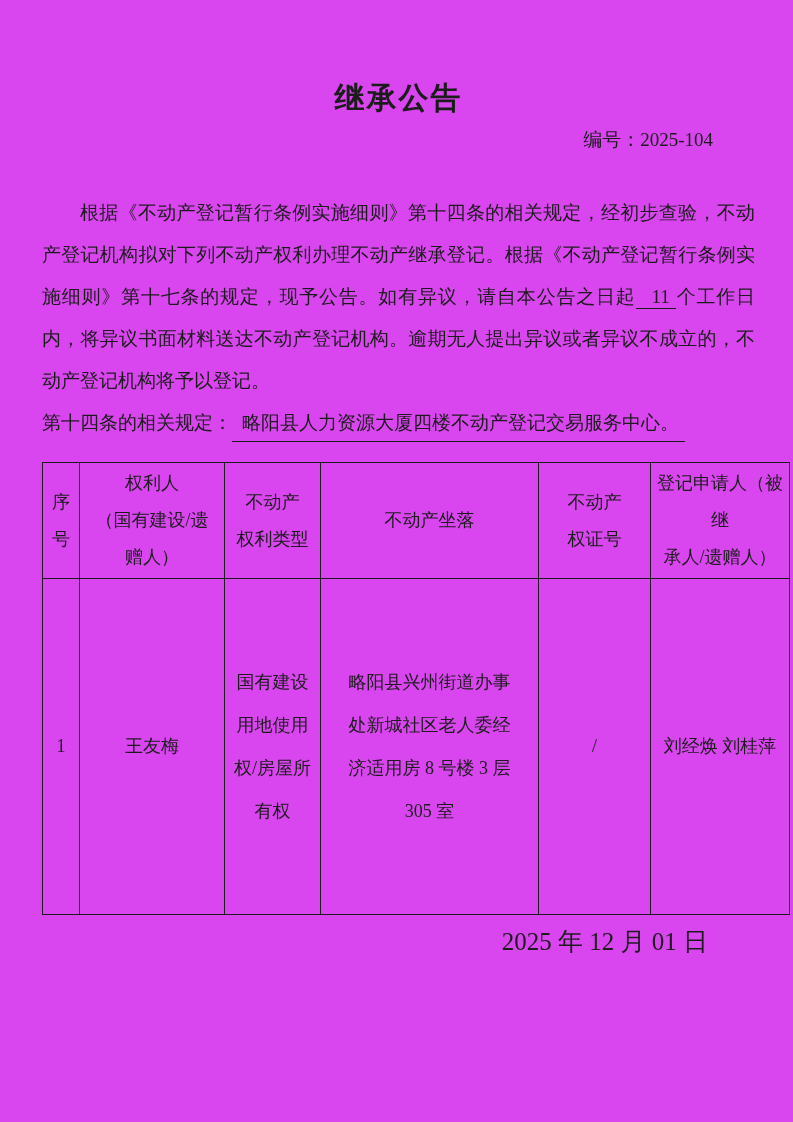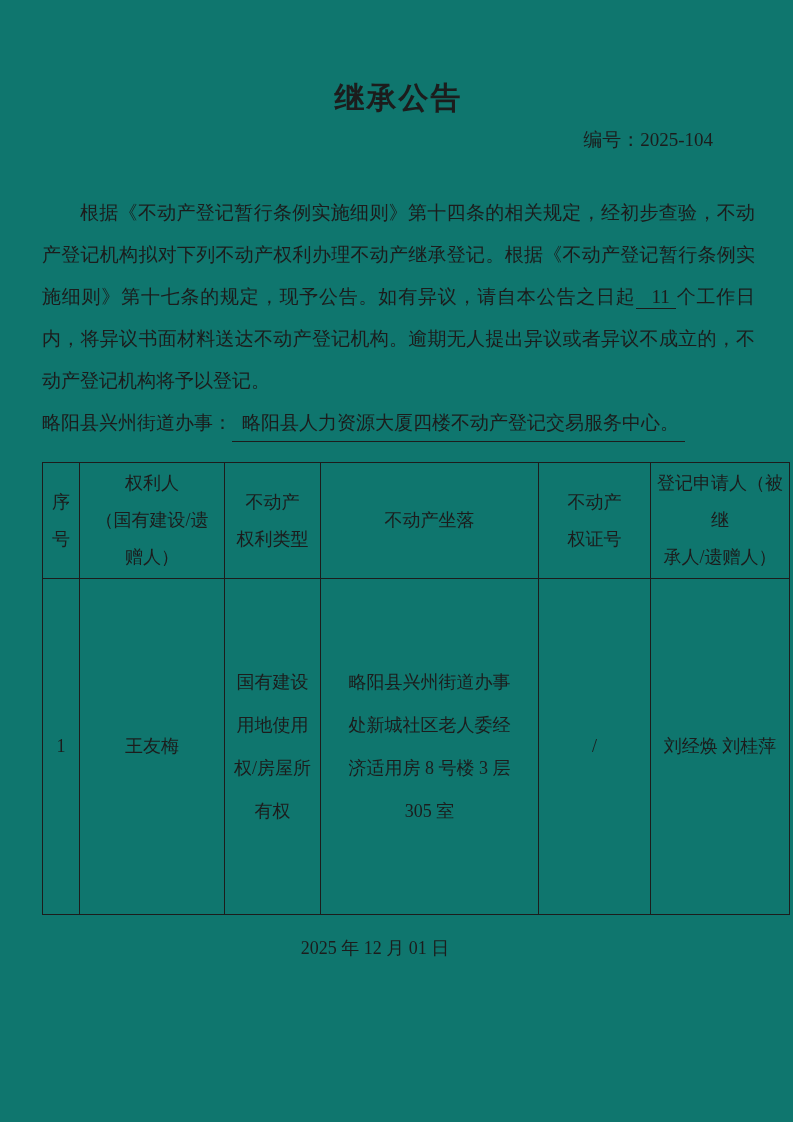--- a/index.html
+++ b/index.html
@@ -1,21 +1,21 @@
 <!DOCTYPE html>
 <html><head>
 <meta charset="utf-8">
 <style>
   * { margin: 0; padding: 0; box-sizing: border-box; }
   html, body { background: #9e9e9e; }
   .page {
     width: 793px;
     height: 1122px;
     margin: 0 auto;
-    background: #0f766e;
+    background: #d946ef;
     color: #1c1c1c;
     font-family: "Liberation Serif", "DejaVu Serif", serif;
     padding: 0 38px 0 42px;
     overflow: hidden;
     position: relative;
   }
   .doc-title {
     margin-top: 78px;
     text-align: center;
     font-size: 30px;
@@ -90,40 +90,40 @@
   .col-cert  { width: 112px; }
   .col-appl  { width: 139px; }
   .footer-org {
     margin-top: 50px;
     text-align: right;
     padding-right: 10px;
     font-size: 19px;
     line-height: 30px;
   }
   .footer-date {
-    margin-top: 18px;
-    text-align: center;
+    margin-top: 12px;
+    text-align: right;
     padding-right: 47px;
-    font-size: 18px;
+    font-size: 25px;
     line-height: 30px;
   }
 </style>
 </head>
 <body>
 
 <div class="page">
 
   <div class="doc-title">继承公告</div>
 
   <div class="doc-number">编号：2025-104</div>
 
   <div class="body-text">
     <p class="para-indent"><span>根据《不动产登记暂行条例实施细则》第十四条的相关规定，经初步查验，不动产登记机构拟对下列不动产权利办理不动产继承登记。根据《不动产登记暂行条例实施细则》第十七条的规定，现予公告。如有异议，请自本公告之日起</span><span class="u-days">11</span><span>个工作日内，将异议书面材料送达不动产登记机构。逾期无人提出异议或者异议不成立的，不动产登记机构将予以登记。</span></p>
 
-    <p class="address-line"><span>略阳县兴州街道办事：</span><span class="u-fill">略阳县人力资源大厦四楼不动产登记交易服务中心。</span></p>
+    <p class="address-line"><span>第十四条的相关规定：</span><span class="u-fill">略阳县人力资源大厦四楼不动产登记交易服务中心。</span></p>
 
   </div>
 
   <table class="notice-table">
     <thead>
       <tr>
         <th class="col-seq">序号</th>
         <th class="col-owner">权利人
 （国有建设/遗
 赠人）</th>

